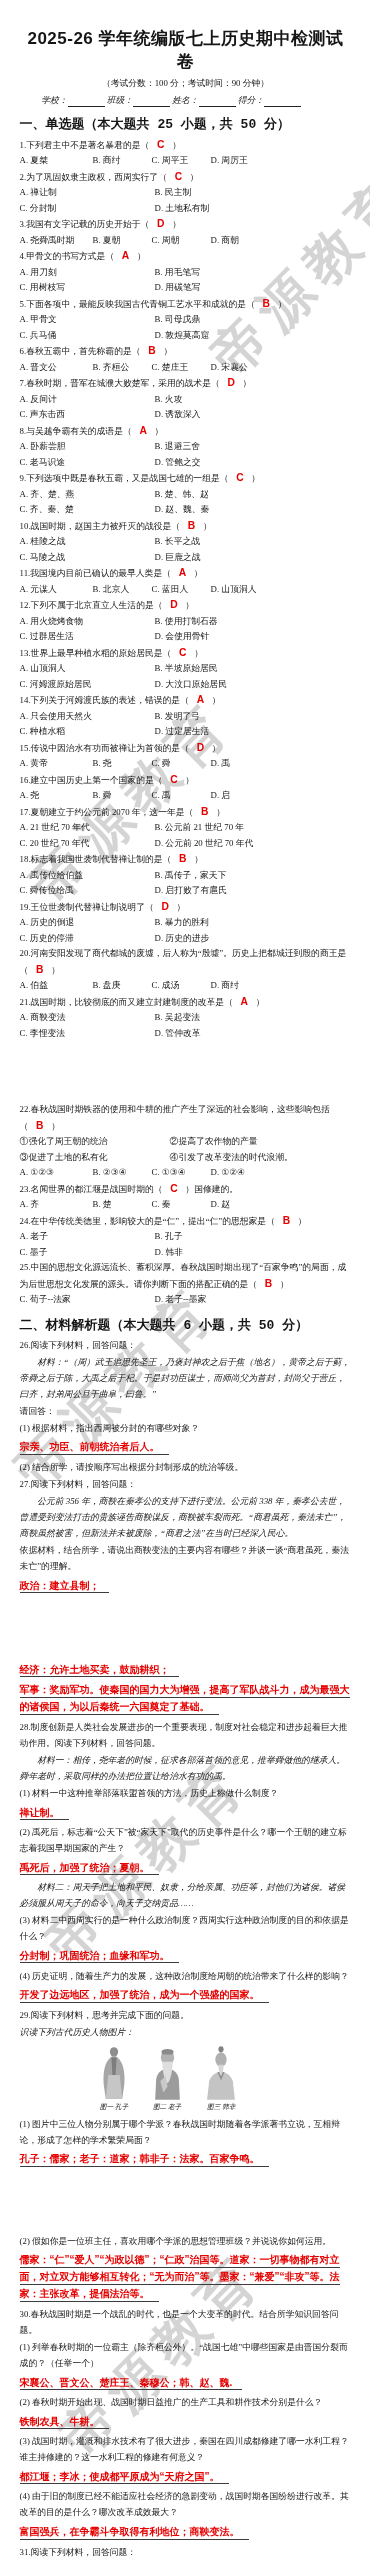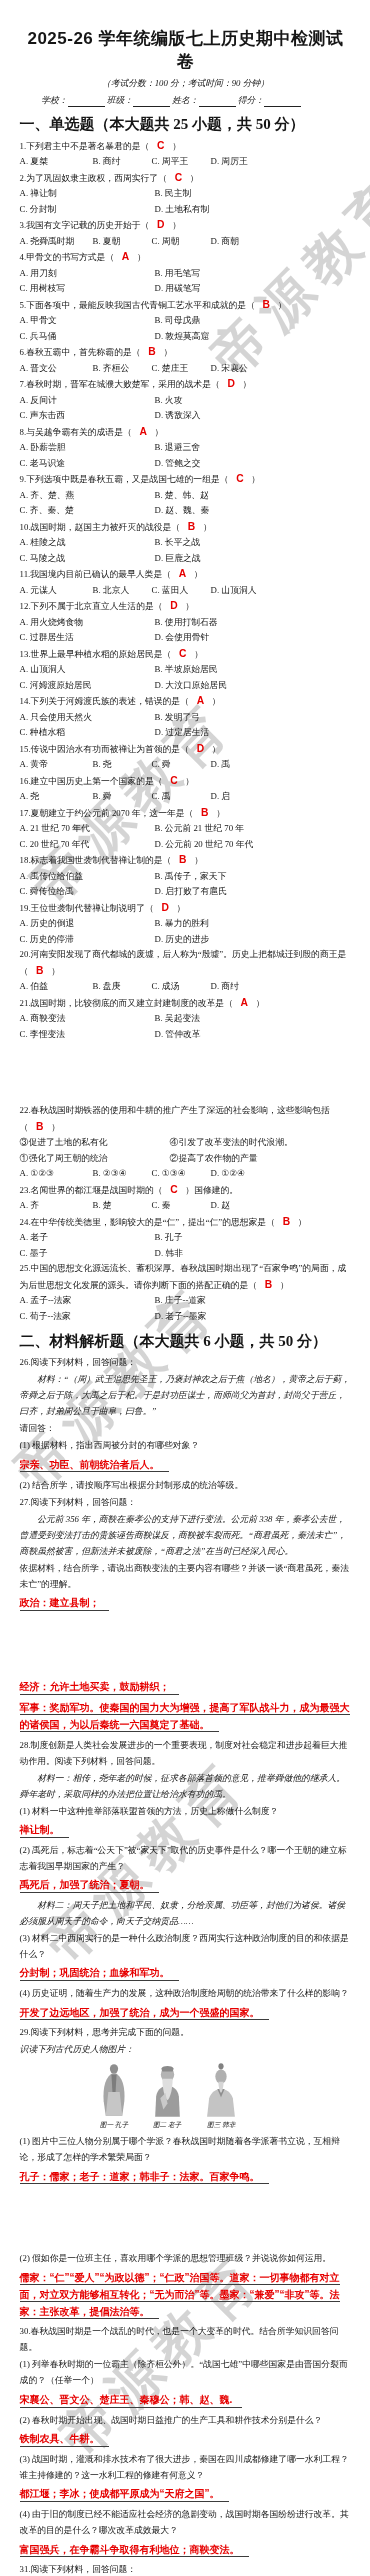--- a/index.html
+++ b/index.html
@@ -8,26 +8,26 @@
   .content{position:relative;z-index:1;padding:0 19.6px 31px 19.6px;}
   
   .wm{position:absolute;z-index:0;font-family:"Liberation Sans","DejaVu Sans",sans-serif;
       font-size:54px;font-weight:700;letter-spacing:10.3px;color:rgba(0,0,0,0.17);
       transform:rotate(-45deg);transform-origin:0 50%;white-space:nowrap;pointer-events:none;}
   .wm1{left:222px;top:330px}.wm2{left:41px;top:858px}.wm3{left:25px;top:1443px}
   .wm4{left:56px;top:1917px}.wm5{left:71px;top:2411px}
   
   .title{margin:27px 0 0 0;text-align:center;font-family:"Liberation Sans","DejaVu Sans",sans-serif;
          font-weight:700;font-size:17px;letter-spacing:0.5px;}
-  .subtitle{margin-top:4.6px;text-align:center;font-style:italic;font-size:8.8px;}
+  .subtitle{margin-top:4.6px;text-align:center;font-size:8.8px;}
   .inforow{margin-top:5.7px;padding-left:21.6px;display:flex;align-items:flex-end;font-style:italic;font-size:8.8px;}
   .ffield{display:flex;align-items:flex-end;}
   .fline{display:inline-block;width:37px;border-bottom:0.8px solid #222;height:7.7px;margin-right:2.1px;}
   
-  .sec-h{margin:8.2px 0 3.1px 0;font-family:Liberation Serif, serif;font-size:15px;font-weight:700;}
+  .sec-h{margin:8.2px 0 3.1px 0;font-family:Liberation Mono, monospace;font-size:13px;font-weight:700;}
   
   .mcq{margin:0;}
   .qline{margin:0;font-size:8.8px;line-height:15.5px;}
   .orow{display:flex;font-size:8.8px;line-height:15.5px;}
   .w2{width:135px;flex:none;}
   .w41{width:73px;flex:none;}
   .w42{width:59px;flex:none;}
   .w2s{width:150px;flex:none;}
   .par{font-size:8.8px;}
   .ansl-letter{color:#e60000;font-weight:700;font-family:"Liberation Sans","DejaVu Sans",sans-serif;
@@ -328,26 +328,26 @@
     <div class="gap-slot"></div>
     <div class="orow">
             <span class="w2">C. 李悝变法</span>
             <span>D. 管仲改革</span>
           </div>
   </div>
 <div class="pgap"></div>
   <div class="mcq">
     <p class="qline"><span>22.春秋战国时期铁器的使用和牛耕的推广产生了深远的社会影响，这些影响包括</span><span class="par">（</span><span class="ansl-letter">B</span><span class="par">）</span></p>
     <div class="orow">
+            <span class="w2s">①强化了周王朝的统治</span>
+            <span>②提高了农作物的产量</span>
+          </div>
+    <div class="orow">
             <span class="w2s">③促进了土地的私有化</span>
             <span>④引发了改革变法的时代浪潮。</span>
-          </div>
-    <div class="orow">
-            <span class="w2s">①强化了周王朝的统治</span>
-            <span>②提高了农作物的产量</span>
           </div>
     <div class="orow">
             <span class="w41">A. ①②③</span>
             <span class="w42">B. ②③④</span>
             <span class="w42">C. ①③④</span>
             <span>D. ①②④</span>
           </div>
   </div>
 
   <div class="mcq">
@@ -368,24 +368,20 @@
           </div>
     <div class="gap-slot"></div>
     <div class="orow">
             <span class="w2">C. 墨子</span>
             <span>D. 韩非</span>
           </div>
   </div>
 
   <div class="mcq">
     <p class="qline"><span>25.中国的思想文化源远流长、蓄积深厚。春秋战国时期出现了“百家争鸣”的局面，成为后世思想文化发展的源头。请你判断下面的搭配正确的是</span><span class="par">（</span><span class="ansl-letter">B</span><span class="par">）</span><span></span></p>
-    <div class="orow">
-            <span class="w2">A. 孟子--法家</span>
-            <span>B. 庄子--道家</span>
-          </div>
     <div class="gap-slot"></div>
     <div class="orow">
             <span class="w2">C. 荀子--法家</span>
             <span>D. 老子--墨家</span>
           </div>
   </div>
 </div>
 
     <h2 class="sec-h">二、材料解析题（本大题共 6 小题，共 50 分）</h2>
     <div id="s2-list">

